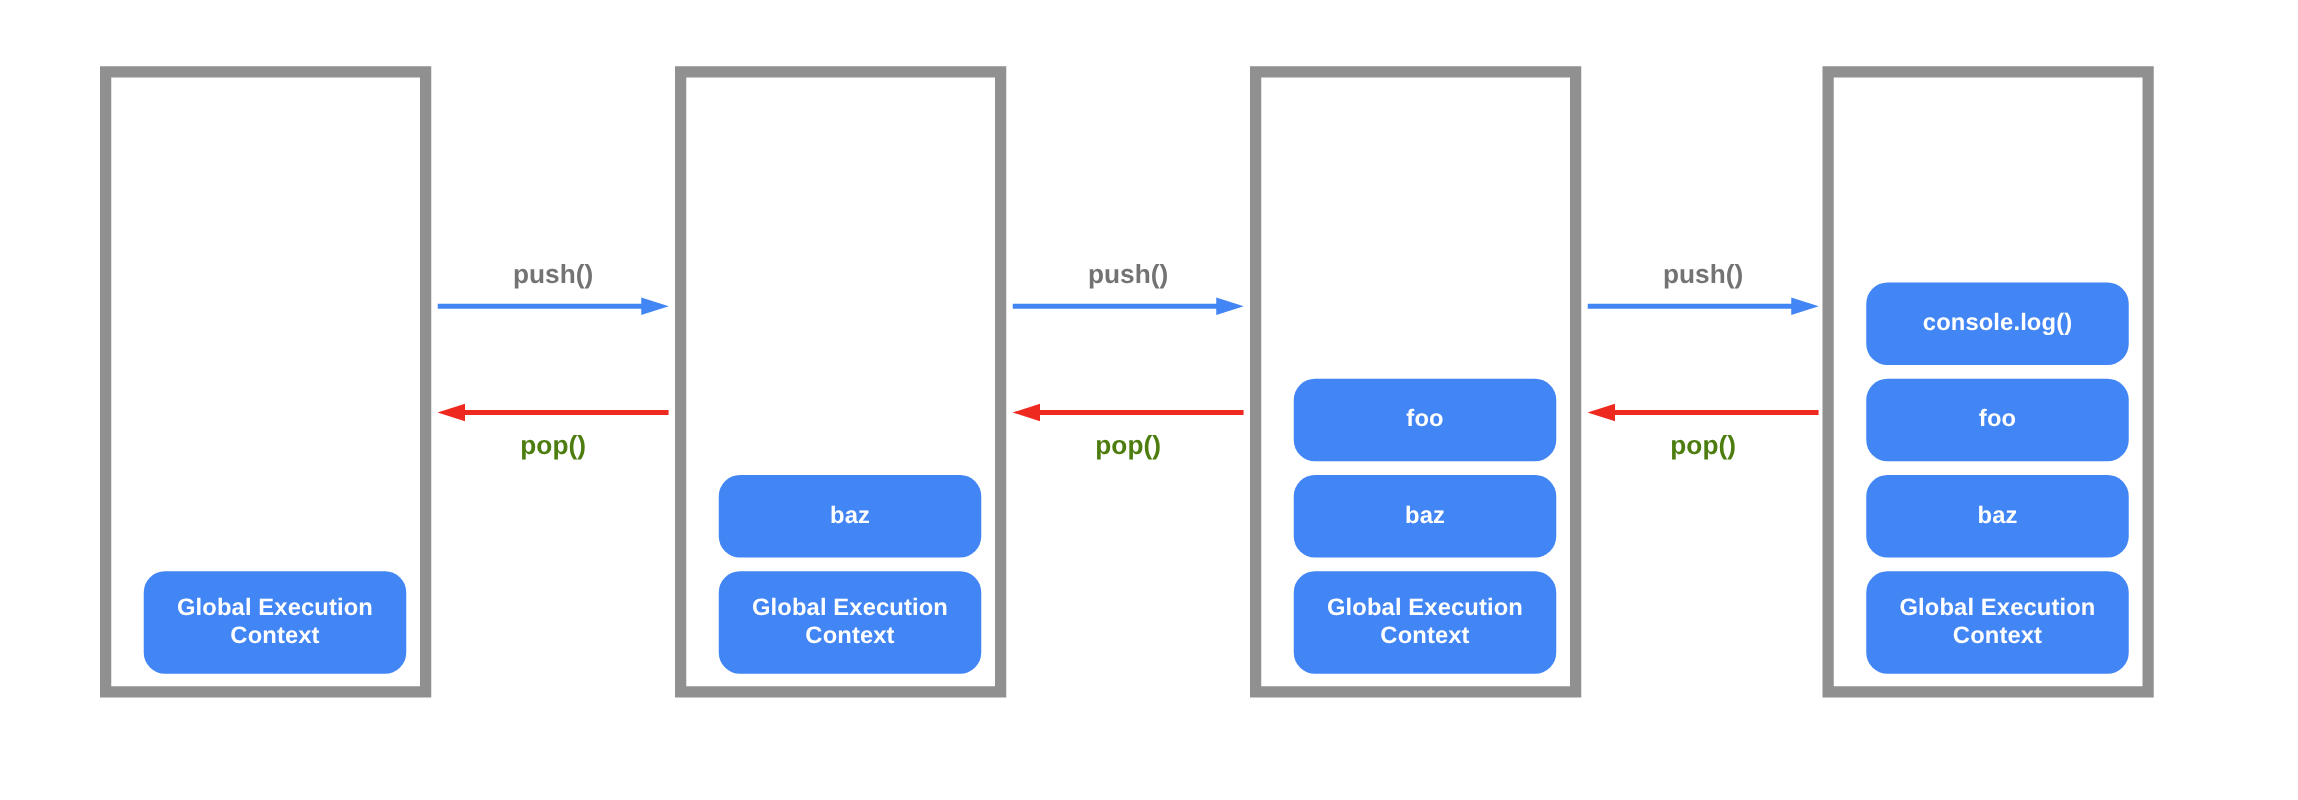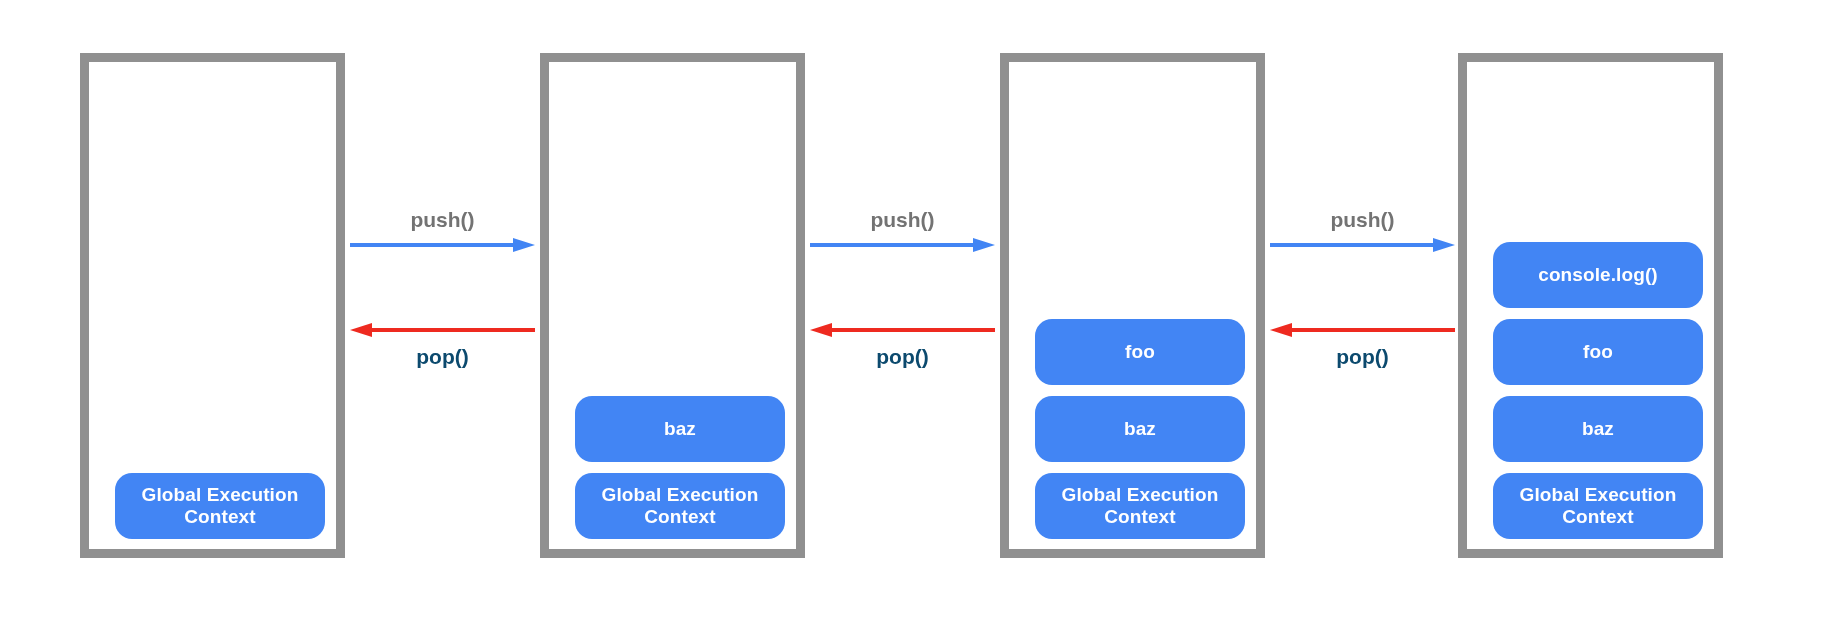--- a/index.html
+++ b/index.html
@@ -56,21 +56,21 @@
     font-weight: bold;
     line-height: 1.14;
     text-align: center;
     display: flex;
     align-items: center;
     justify-content: center;
     margin-top: 11px;
     letter-spacing: 0.1px;
   }
   .frame.h1 { height: 66px; }
-  .frame.h2 { height: 66px; }
+  .frame.h2 { height: 82px; }
 
   
   .arrow-group {
     position: absolute;
     width: 185px;
   }
   .ag-1 { left: 350px; }
   .ag-2 { left: 810px; }
   .ag-3 { left: 1270px; }
 
@@ -78,21 +78,21 @@
   .pop-block  { position: absolute; top: 322px; left: 0; width: 185px; }
 
   .arrow-label {
     font-size: 21px;
     font-weight: bold;
     text-align: center;
     line-height: 1;
     white-space: nowrap;
   }
   .push-label { color: #737373; margin-bottom: 7px; }
-  .pop-label  { color: #0c4a6e; margin-top: 8px; }
+  .pop-label  { color: #4d7c0f; margin-top: 8px; }
 
   .arrow-svg { display: block; width: 185px; height: 16px; }
 
   
   .stack-inner {
     width: 100%;
     display: flex;
     flex-direction: column;
     justify-content: flex-end;
     align-items: stretch;

